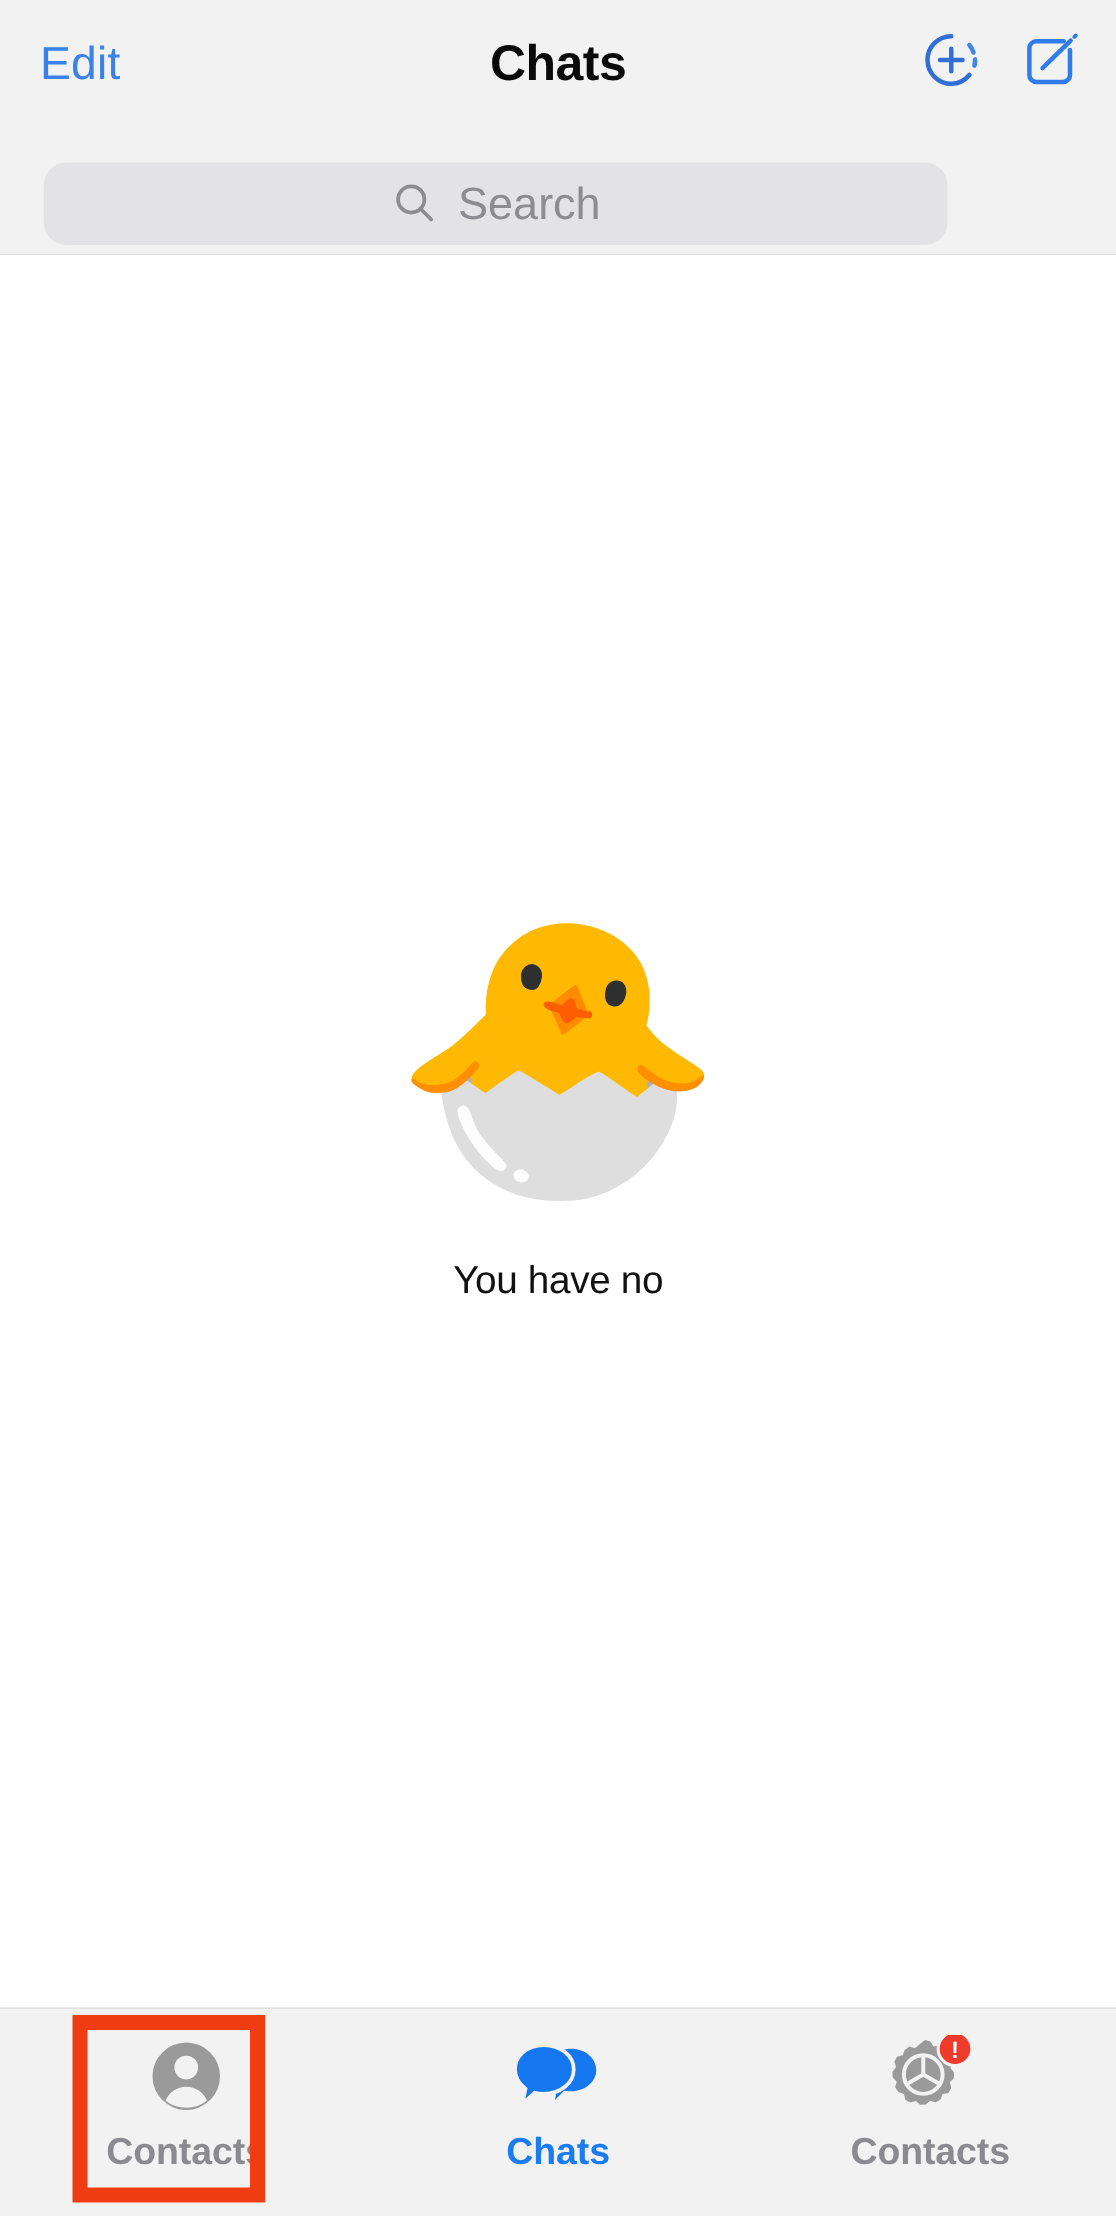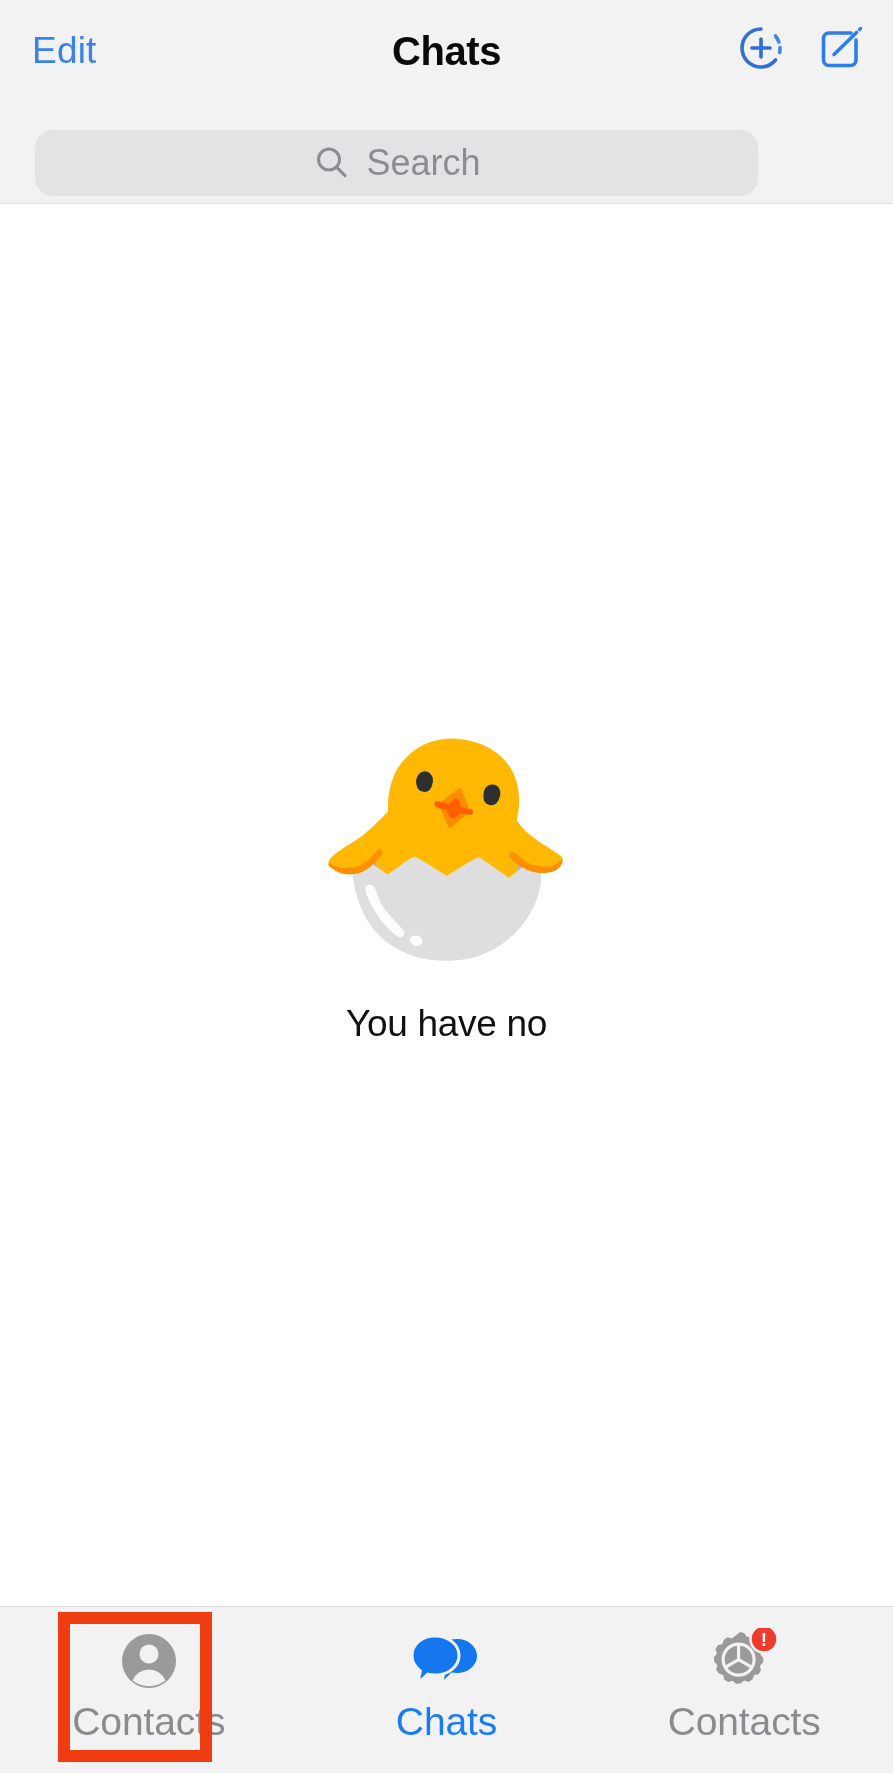--- a/index.html
+++ b/index.html
@@ -122,21 +122,21 @@
   }
   .empty-emoji {
     font-size: 215px;
     line-height: 250px;
     height: 250px;
     user-select: none;
   }
   .empty-text {
     margin-top: 28px;
     text-align: center;
-    font-size: 37px;
+    font-size: 31px;
     line-height: 52px;
     color: #111111;
     letter-spacing: -0.3px;
     max-width: 560px;
   }
 
   
   .primary-btn {
     position: absolute;
     left: 140px;
@@ -176,24 +176,25 @@
   }
   .tab-icon {
     height: 64px;
     display: flex;
     align-items: center;
     justify-content: center;
     position: relative;
   }
   .tab-label {
     margin-top: 11px;
-    font-size: 39px;
+    font-size: 30px;
     line-height: 36px;
     color: #8b8b8f;
     letter-spacing: -0.1px;
+    font-weight: bold;
   }
   .tab.active .tab-label {
     color: #1a7cf5;
   }
 
   
   .highlight-box {
     position: absolute;
     left: 58px;
     top: 1612px;

